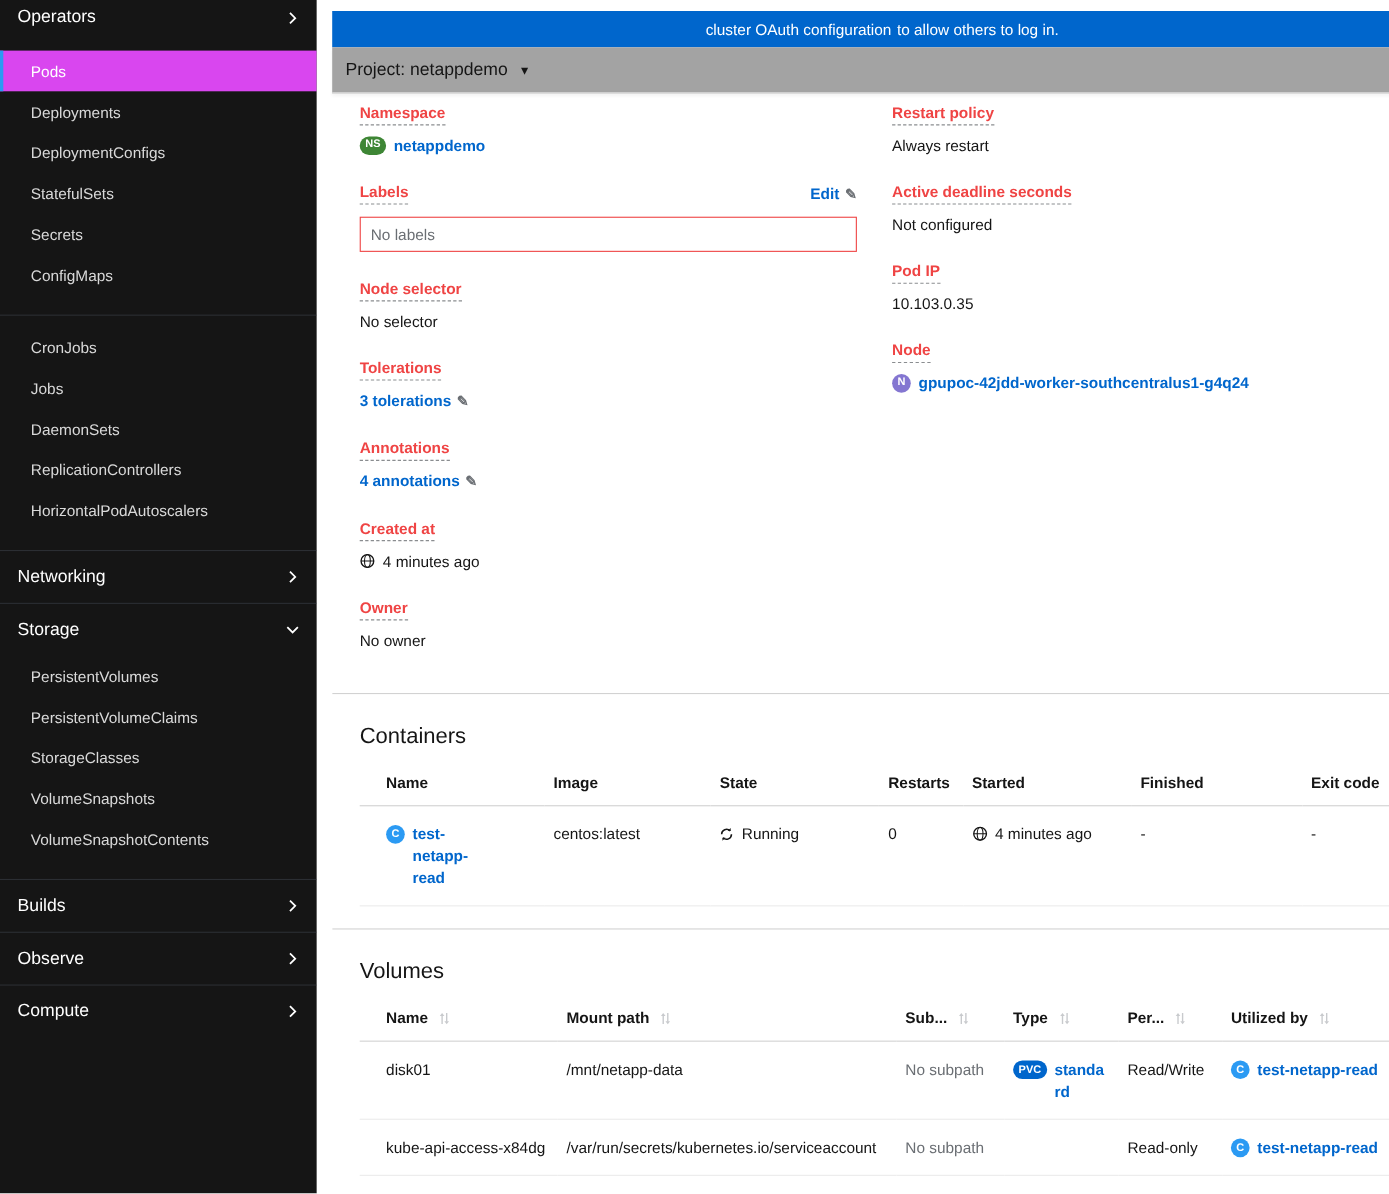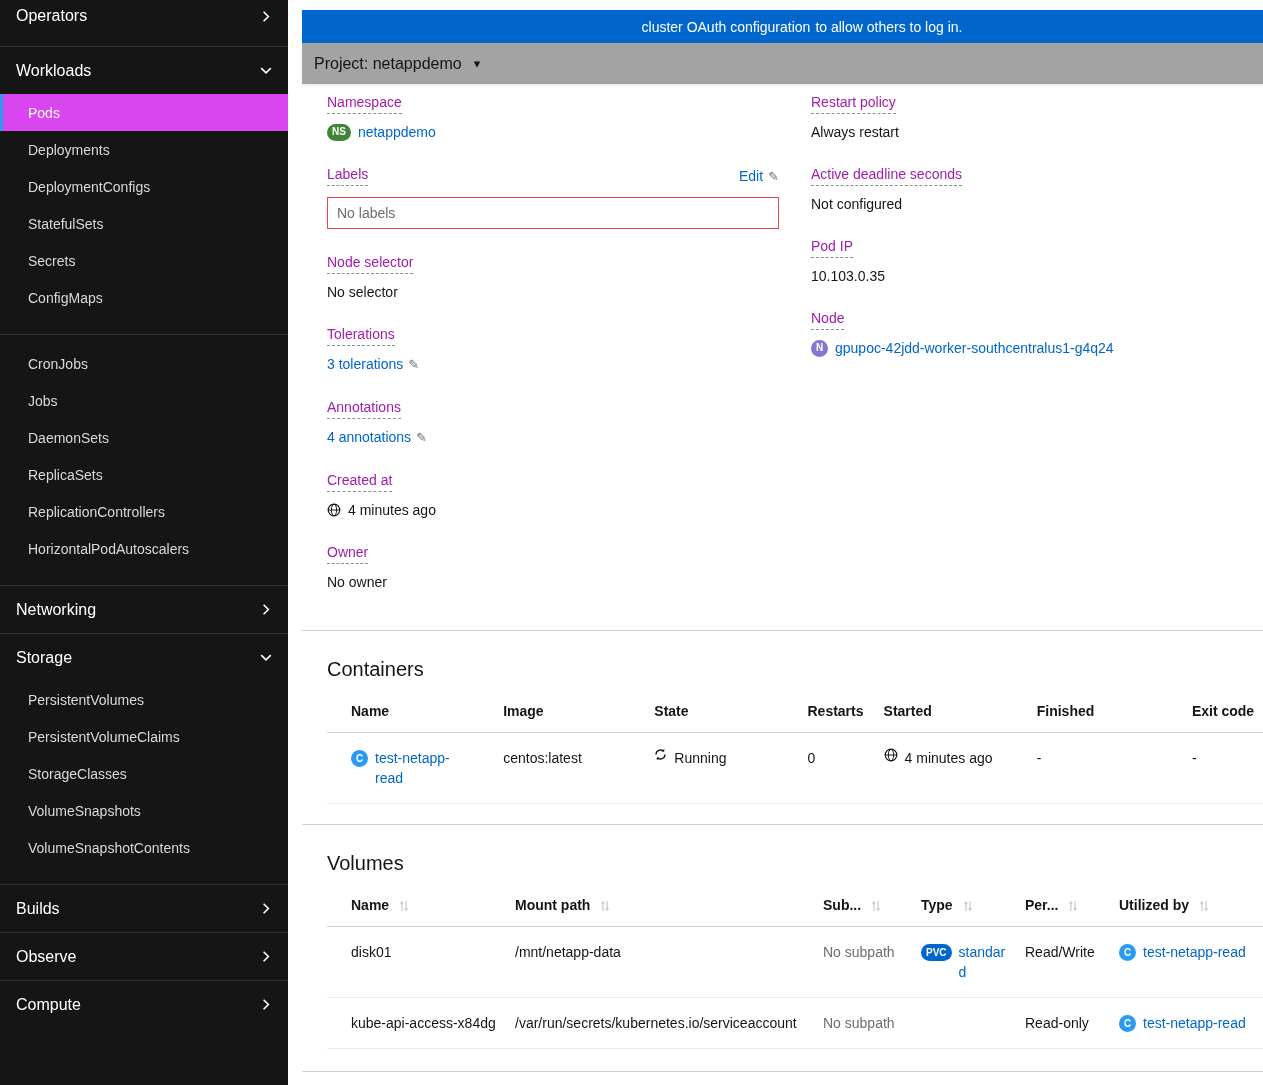--- a/index.html
+++ b/index.html
@@ -47,31 +47,31 @@
   }
   .project-select { display: flex; align-items: center; gap: 12px; font-size: 16px; cursor: pointer; }
   .caret { font-size: 13px; line-height: 1; }
 
   .content { flex: 1; overflow: hidden; padding-right: 9px; }
 
   
   .details-grid { display: grid; grid-template-columns: 452px 1fr; column-gap: 32px; padding: 9px 25px 0 25px; }
   .detail { margin-bottom: 25px; }
   .dlabel {
-    display: inline-block; font-size: 14px; color: #a21caf;
-    border-bottom: 1px dashed #8a8d90; padding-bottom: 3px; cursor: help;
+    display: inline-block; font-size: 14px; color: #ef4444;
+    border-bottom: 1px dashed #8a8d90; padding-bottom: 3px; cursor: help; font-weight: bold;
   }
   .dlabel-row { display: flex; align-items: center; justify-content: space-between; }
   .dvalue { margin-top: 9px; display: flex; align-items: center; gap: 7px; font-size: 14px; line-height: 18px; }
   .labels-box {
     margin-top: 11px; border: 1px solid #ef4444; min-height: 32px;
     display: flex; align-items: center; padding: 0 9px;
   }
   .muted { color: #6a6e73; }
-  .link { color: #0066cc; text-decoration: none; cursor: pointer; }
+  .link { color: #0066cc; text-decoration: none; cursor: pointer; font-weight: bold; }
   .pencil { color: #6a6e73; font-size: 13px; margin-left: 5px; }
   .glyph { color: #151515; flex: none; display: block; }
 
   
   .badge {
     display: inline-flex; align-items: center; justify-content: center;
     color: #fff; font-size: 10px; font-weight: 700; line-height: 1;
     height: 17px; min-width: 17px; border-radius: 9px; padding: 0 3px; flex: none;
   }
   .badge.ns  { background: #3e8635; padding: 0 5px; }
@@ -90,21 +90,21 @@
   table.tbl { width: 100%; border-collapse: collapse; table-layout: fixed; }
   .tbl th {
     text-align: left; font-weight: 700; font-size: 14px; color: #151515;
     padding: 13px 8px; border-bottom: 1px solid #d2d2d2; vertical-align: top;
   }
   .tbl td { font-size: 14px; padding: 15px 8px; border-bottom: 1px solid #ebebeb; vertical-align: top; line-height: 20px; }
   .tbl th:first-child, .tbl td:first-child { padding-left: 24px; }
   .thbtn { display: inline-flex; align-items: center; gap: 10px; cursor: pointer; }
   .cellflex { display: flex; align-items: flex-start; gap: 7px; }
   .cellflex .badge { margin-top: 2px; }
-  .inline-ico { display: inline-flex; gap: 7px; }
+  .inline-ico { display: inline-flex; align-items: center; gap: 7px; }
   .wrapname { max-width: 80px; display: inline-block; }
   .breakall { word-break: break-all; display: inline-block; max-width: 54px; }
   .nowrap { white-space: nowrap; overflow: hidden; }
   .sort-svg { display: block; margin-top: 2px; }
 
   
   .vscroll { position: absolute; top: 85px; right: 0; bottom: 0; width: 9px; background: #f6f6f6; }
   .vthumb { position: absolute; top: 3px; left: 1px; width: 7px; height: 207px; background: #c6c6c6; }
 </style>
 </head>
@@ -116,41 +116,32 @@
     <nav class="nav">
       <div class="nav-section first">
         <span>Operators</span>
         <span class="chev">
           <svg class="chev-svg" viewBox="0 0 10 16" width="8" height="13">
               <path d="M2 2l6 6-6 6" fill="none" stroke="currentColor" stroke-width="2"></path>
             </svg>
         </span>
       </div>
 
-      <div class="nav-section">
-        <span>Workloads</span>
-        <span class="chev down">
-          <svg class="chev-svg" viewBox="0 0 10 16" width="8" height="13">
-              <path d="M2 2l6 6-6 6" fill="none" stroke="currentColor" stroke-width="2"></path>
-            </svg>
-        </span>
-      </div>
       <ul class="subnav">
         <li class="selected">Pods</li>
         <li>Deployments</li>
         <li>DeploymentConfigs</li>
         <li>StatefulSets</li>
         <li>Secrets</li>
         <li>ConfigMaps</li>
       </ul>
       <ul class="subnav grp2">
         <li>CronJobs</li>
         <li>Jobs</li>
         <li>DaemonSets</li>
-        <li>ReplicaSets</li>
         <li>ReplicationControllers</li>
         <li>HorizontalPodAutoscalers</li>
       </ul>
 
       <div class="nav-section">
         <span>Networking</span>
         <span class="chev">
           <svg class="chev-svg" viewBox="0 0 10 16" width="8" height="13">
               <path d="M2 2l6 6-6 6" fill="none" stroke="currentColor" stroke-width="2"></path>
             </svg>

